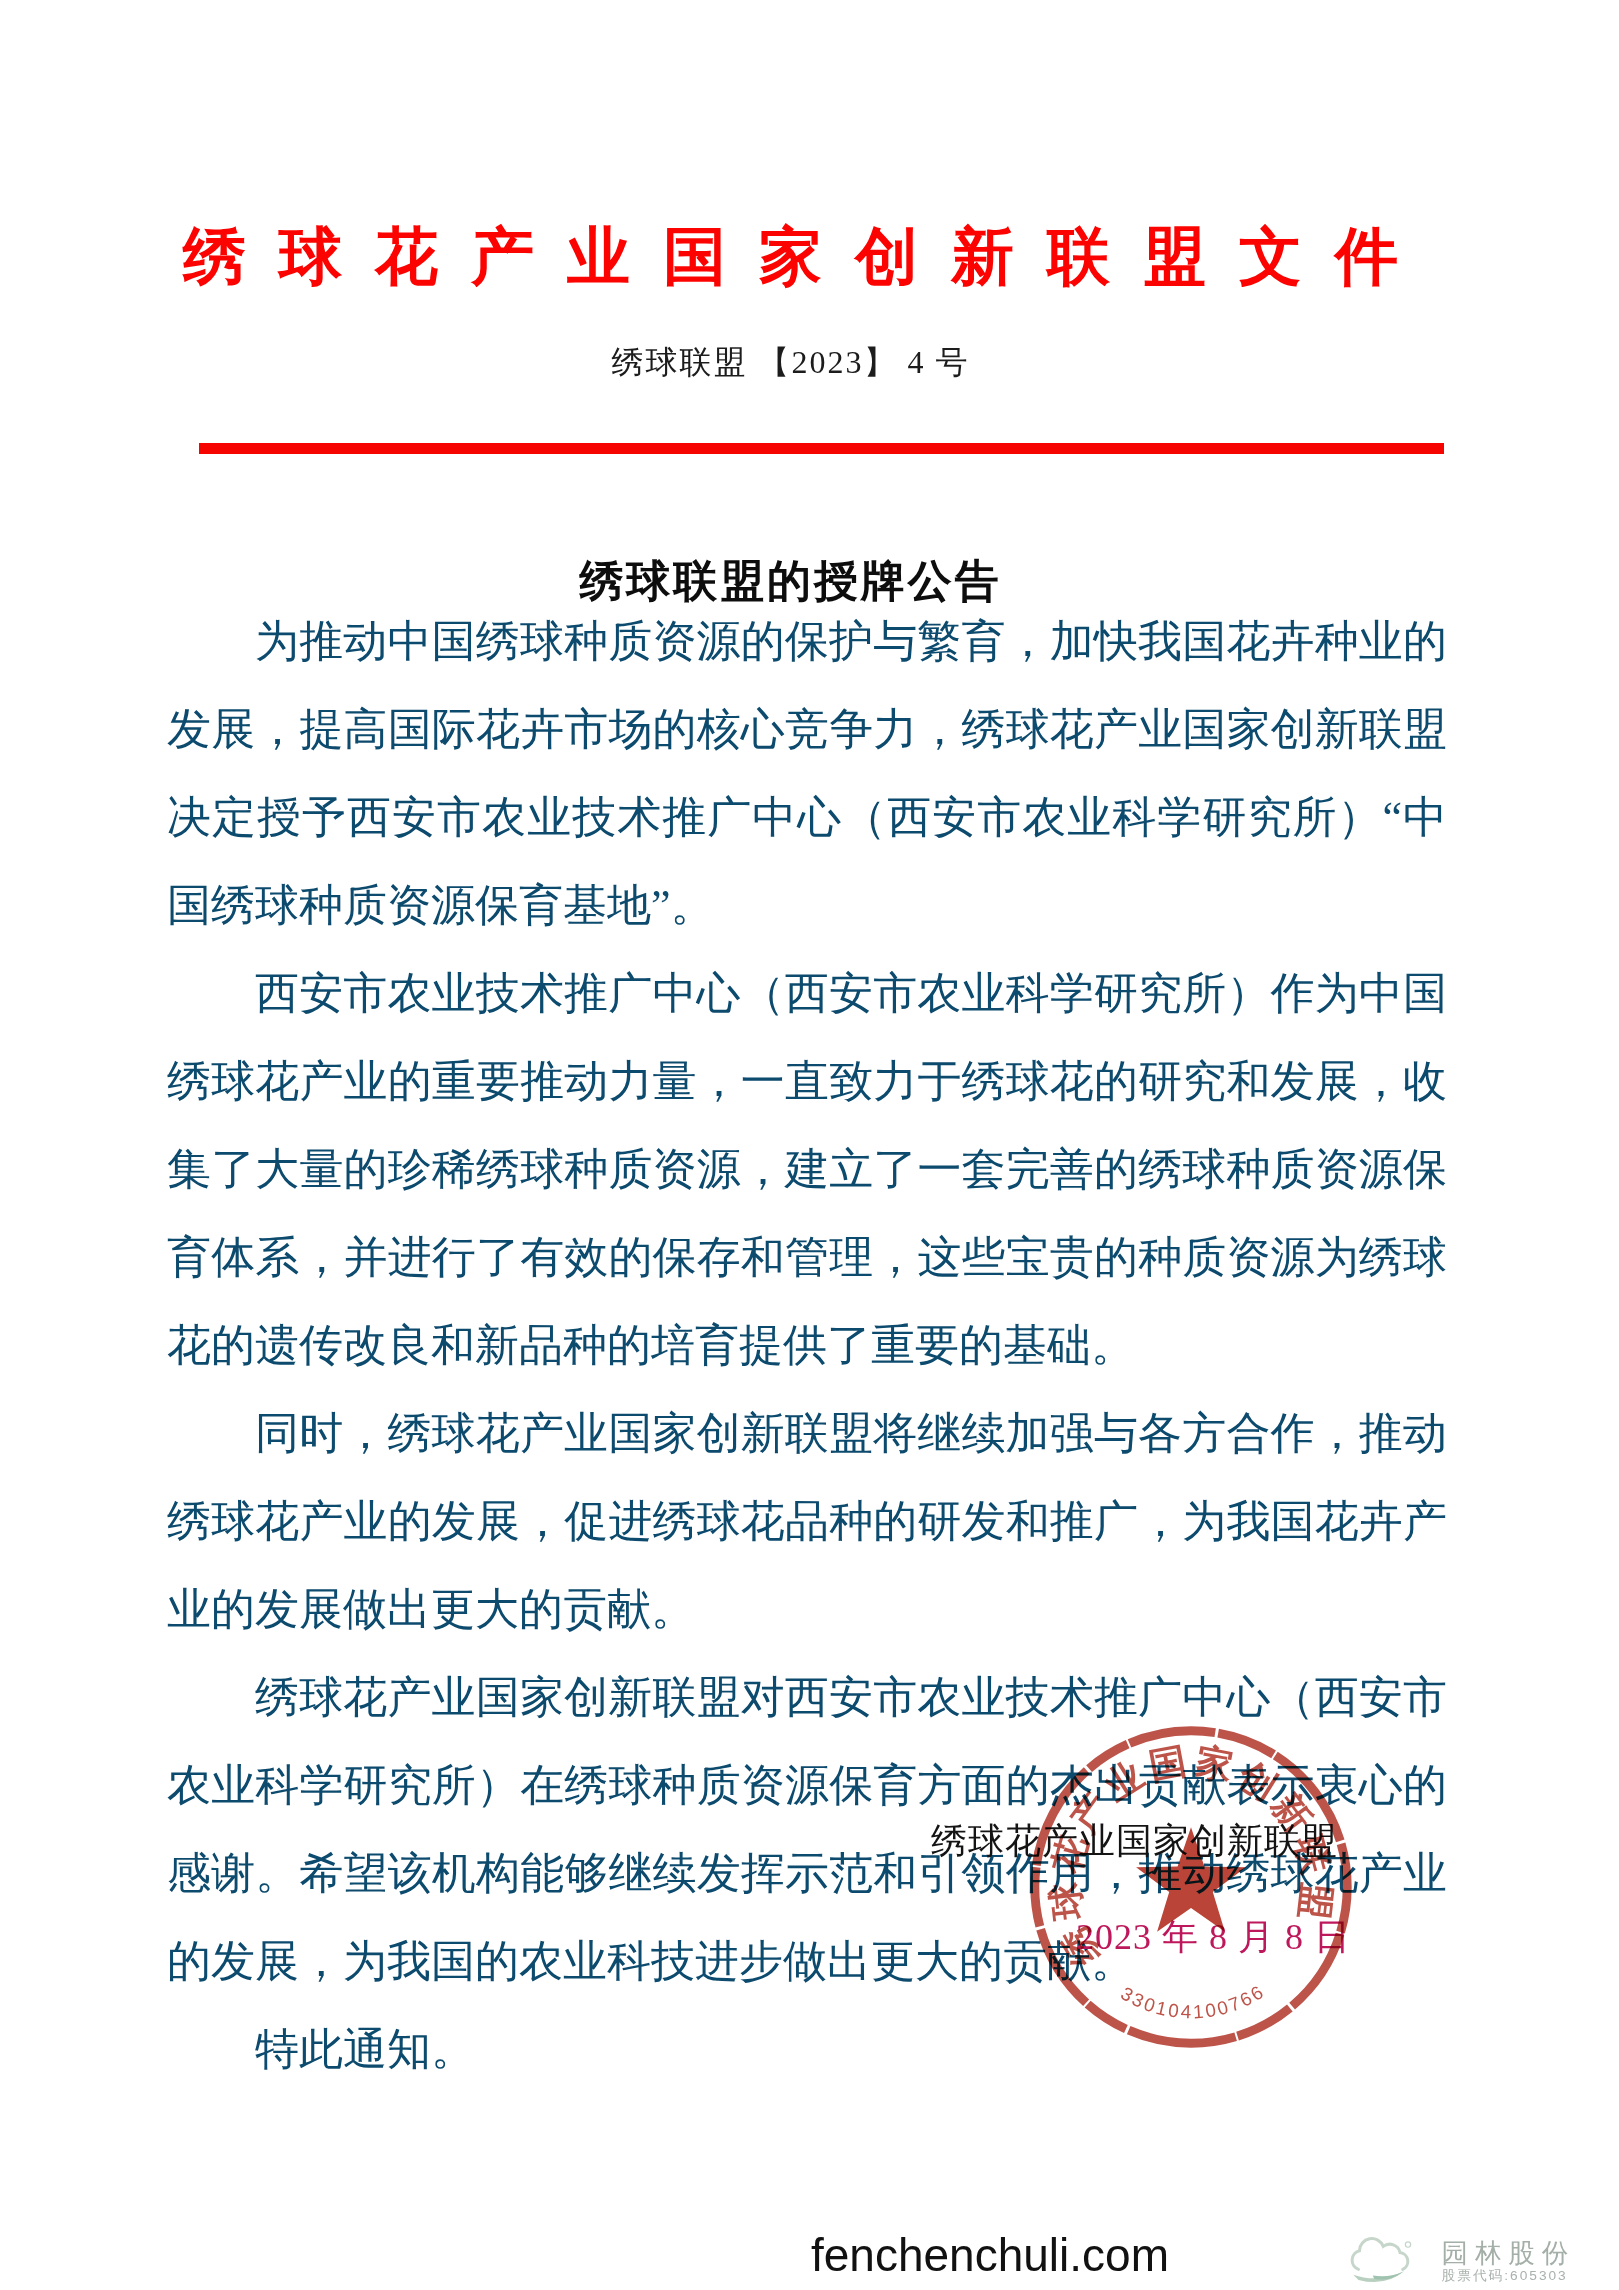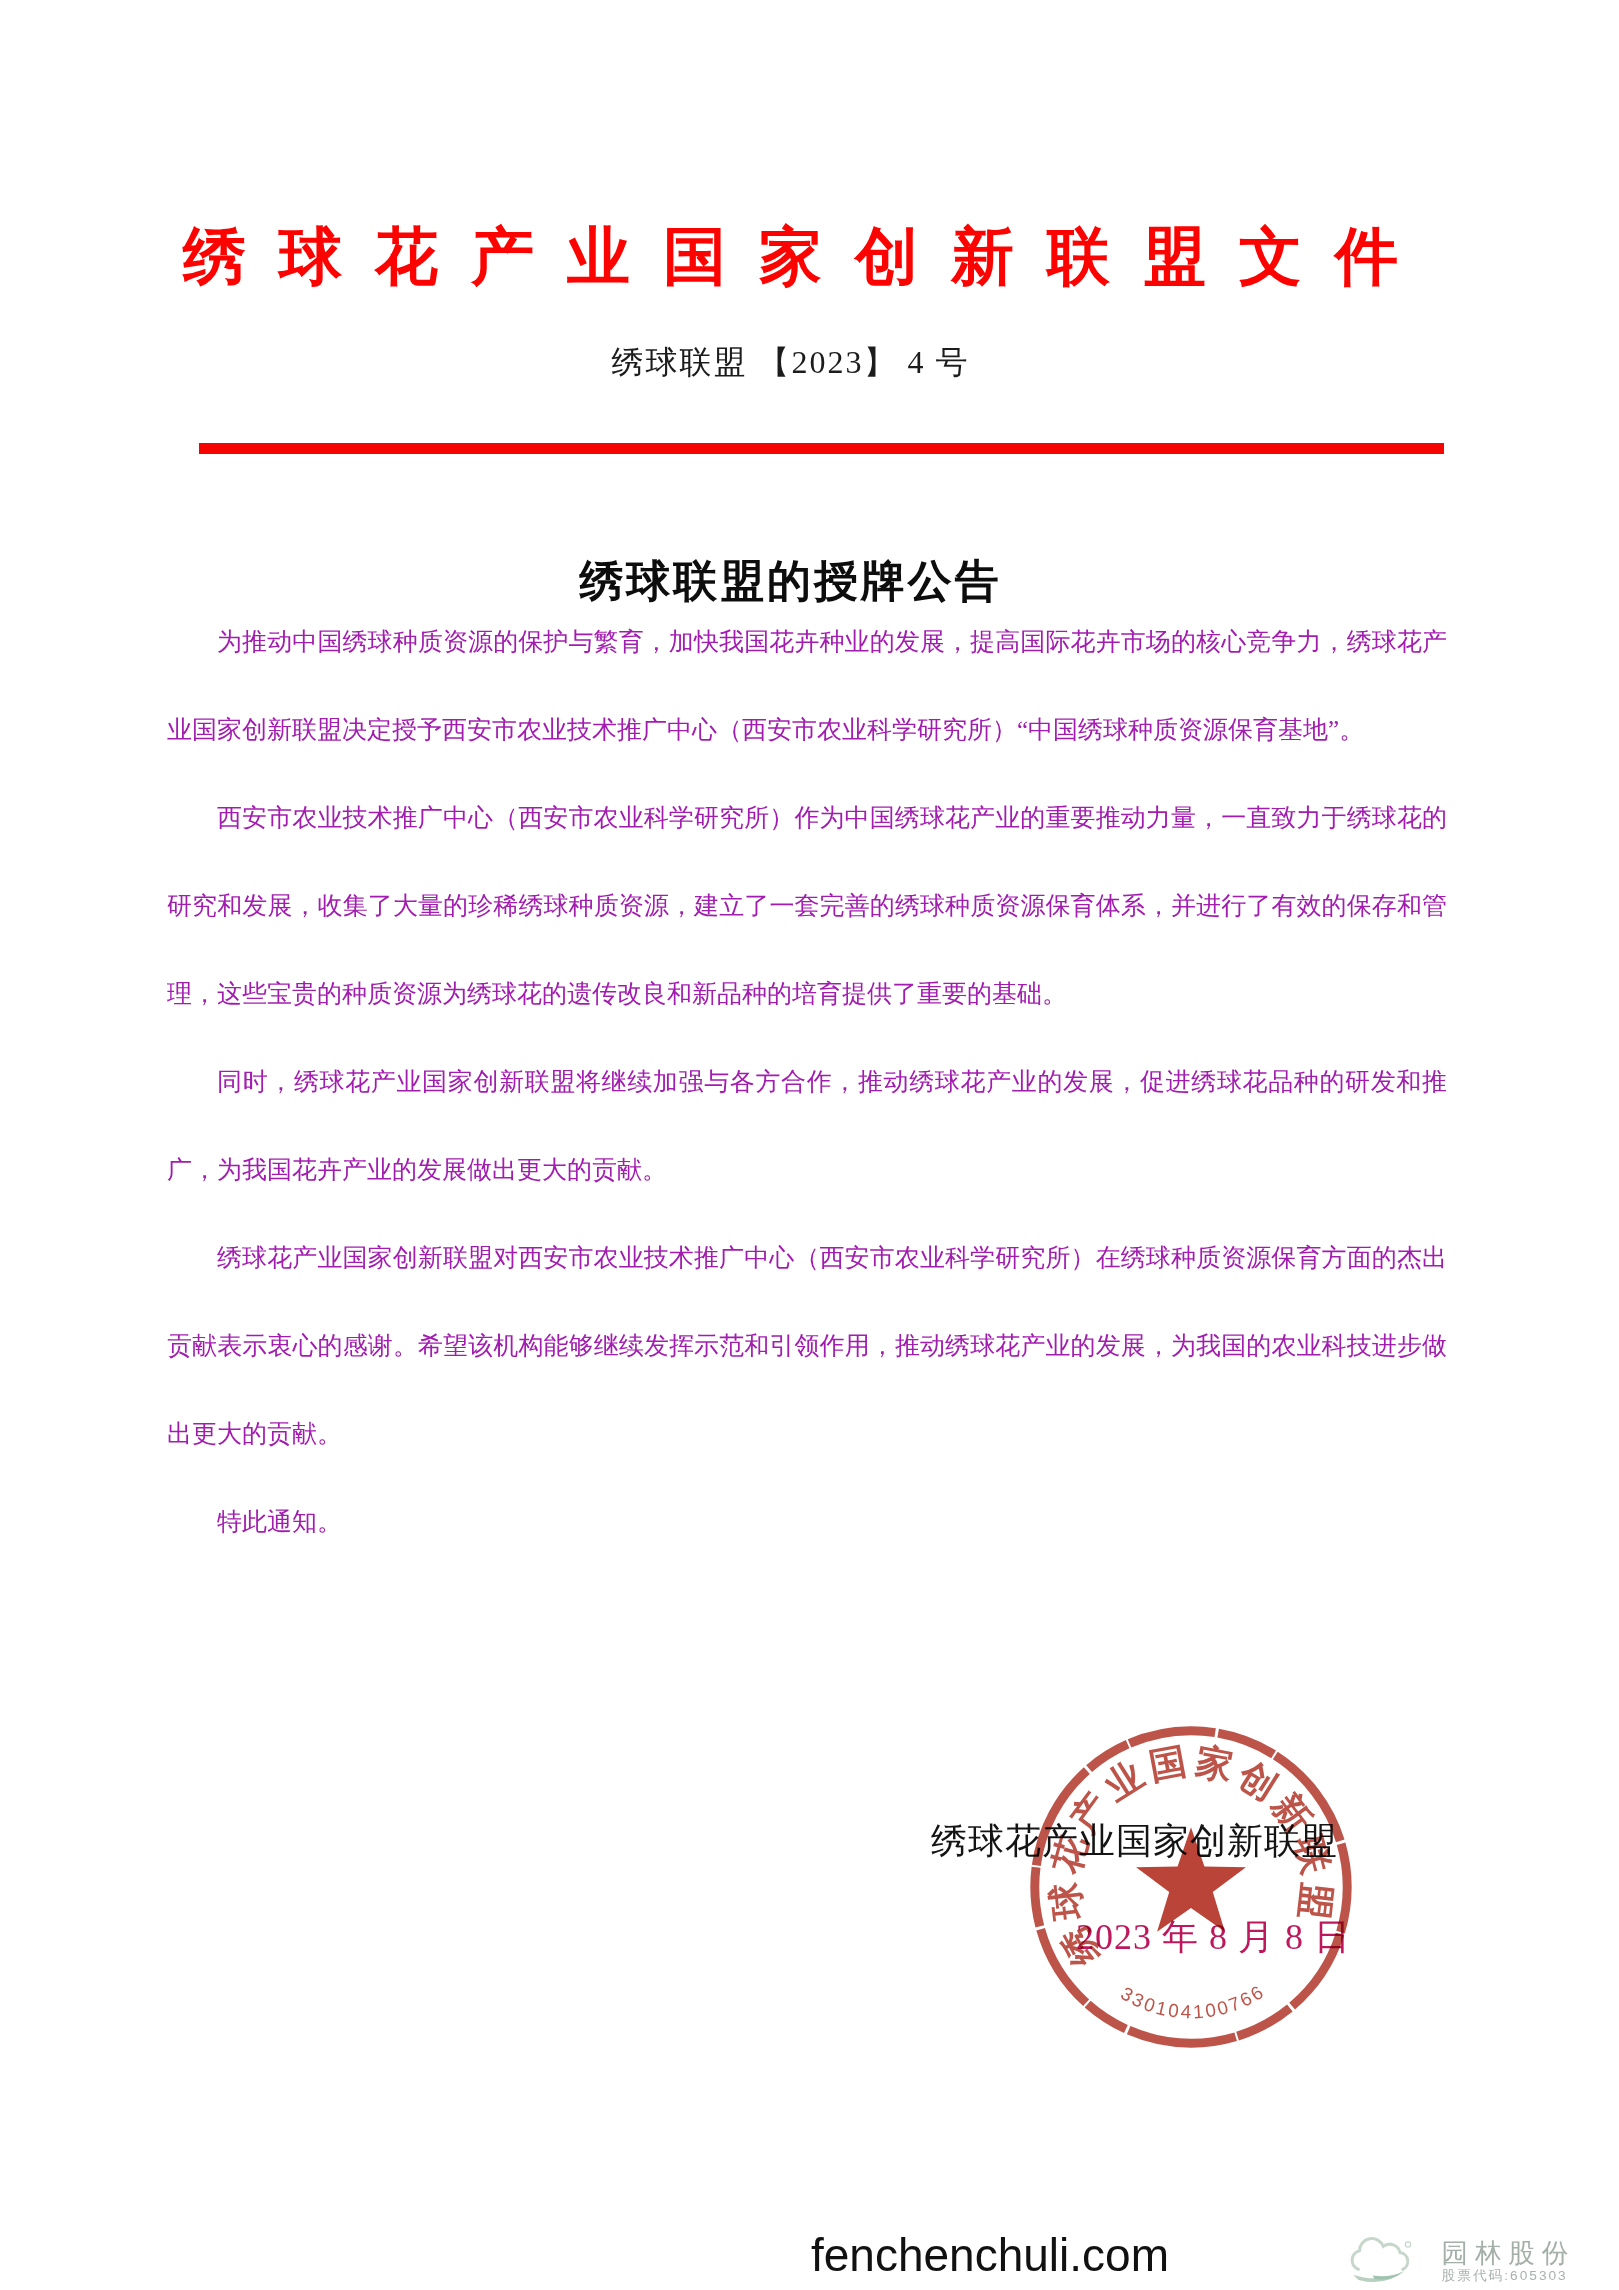--- a/index.html
+++ b/index.html
@@ -40,24 +40,24 @@
     text-align:center;
     font-family:Liberation Sans, sans-serif;
     font-weight:bold;
     font-size:44px;
     color:#0d0d0d;
     letter-spacing:2.9px;
     margin-top:28px;
   }
   .body-text {
     position:absolute; top:598px; left:167px; width:1280px;
-    font-size:25px;
+    font-size:44px;
     line-height:88px;
     text-align:justify;
-    color:#a21caf;
+    color:#0c4a6e;
   }
   .body-text p { margin:0; text-indent:2em; }
   .signature {
     position:absolute; top:1817px; right:243px;
     font-size:36px;
     color:#141414;
     letter-spacing:1px;
   }
   .sign-date {
     position:absolute; top:1913px; right:230px;

